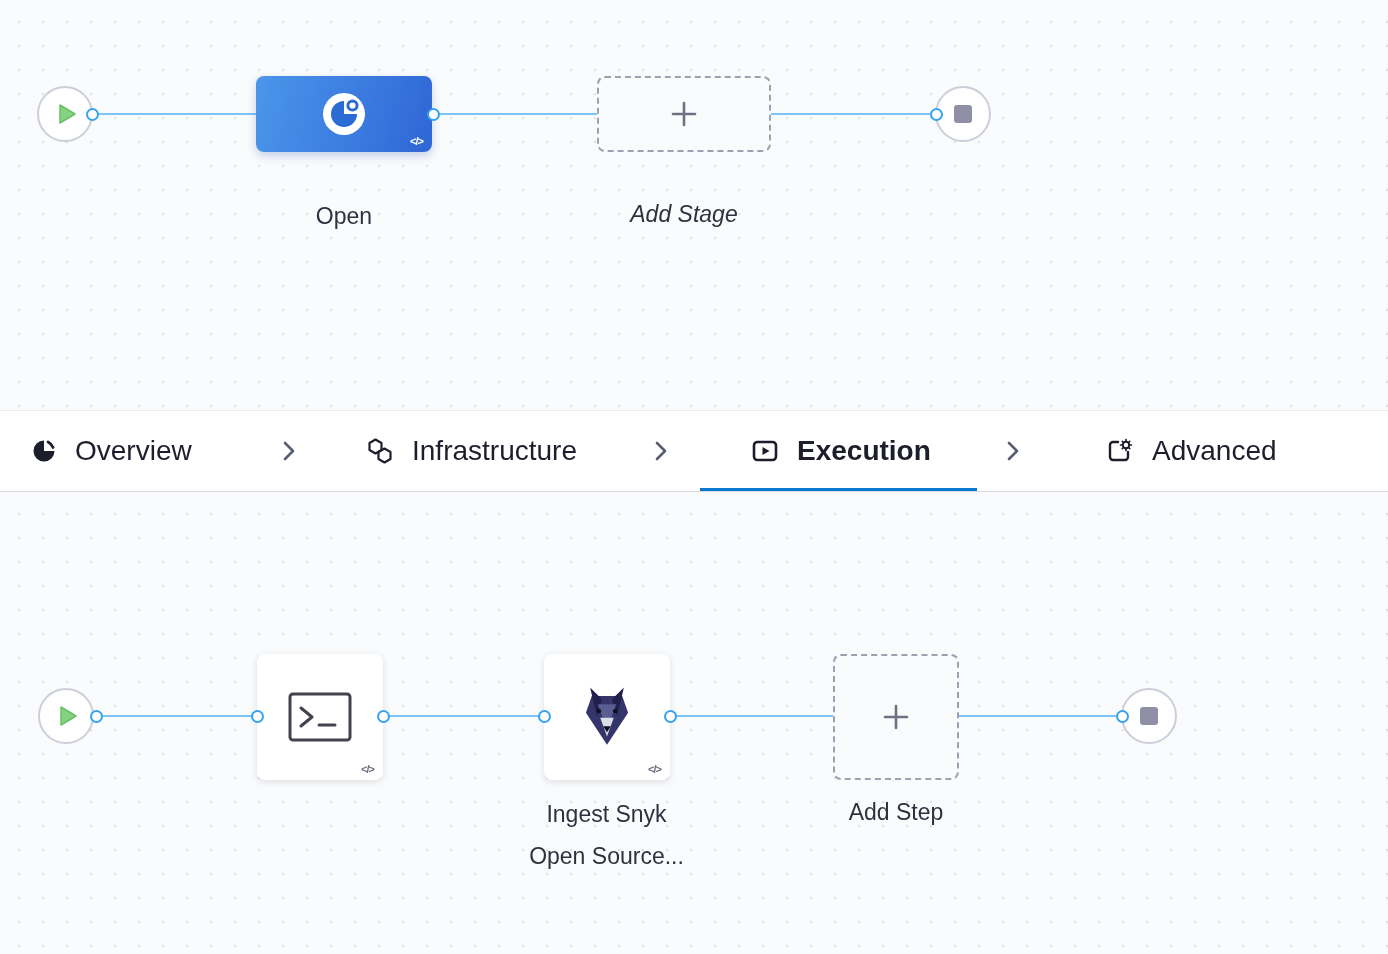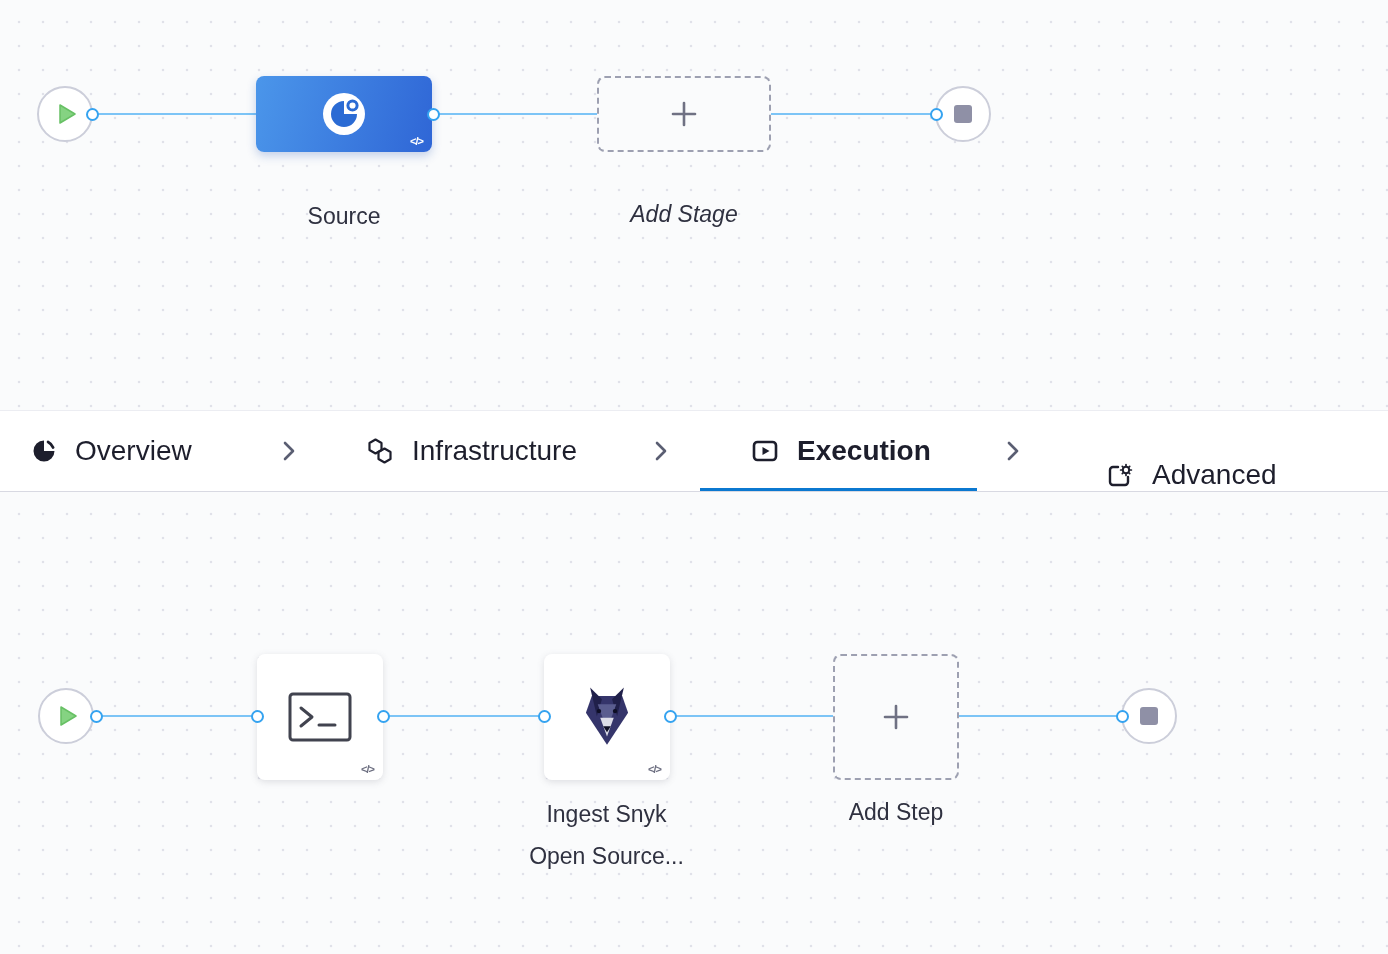--- a/index.html
+++ b/index.html
@@ -118,21 +118,21 @@
           </g>
         </svg>
       </span>
     </div>
 
     <div class="port" style="left:930px; top:108px;"></div>
     <div class="terminal-node" style="left:935px; top:86px;">
       <span class="stop-square"></span>
     </div>
 
-    <div class="node-label" style="left:244px; top:196px; width:200px;">Source</div>
+    <div class="node-label" style="left:244px; top:196px; width:200px;">Open</div>
     <div class="node-label" style="left:584px; top:194px; width:200px;font-style:italic;">Add Stage</div>
   </div>
 
   <div class="tabbar">
 
     <div class="tab" style="left:30px;">
       <span class="tab-icon">
         <svg width="28" height="28" viewBox="0 0 24 24">
           <path d="M12 3 a9 9 0 1 0 9 9 h-9 Z" fill="#1d1e2c"></path>
           <path d="M15.5 4.2 a9 9 0 0 1 4.3 4.8" fill="none" stroke="#1d1e2c" stroke-width="2.4" stroke-linecap="round"></path>
@@ -172,21 +172,21 @@
       </span>
       <span class="tab-label">Execution</span>
     </div>
 
     <span class="tab-sep" style="left:1005px;">
       <svg width="16" height="24" viewBox="0 0 16 24">
           <polyline points="4,4 12,12 4,20" fill="none" stroke="#5a5e72" stroke-width="2.6" stroke-linecap="round" stroke-linejoin="round"></polyline>
         </svg>
     </span>
 
-    <div class="tab" style="left:1105px;align-items:flex-end;">
+    <div class="tab" style="left:1105px;">
       <span class="tab-icon">
         <svg width="30" height="30" viewBox="0 0 30 30">
           <path d="M13 6 H8 a3 3 0 0 0 -3 3 v12 a3 3 0 0 0 3 3 h12 a3 3 0 0 0 3 -3 v-5" fill="none" stroke="#1d1e2c" stroke-width="2.4" stroke-linecap="round"></path>
           <circle cx="21" cy="9" r="3.2" fill="none" stroke="#1d1e2c" stroke-width="2"></circle>
           <g stroke="#1d1e2c" stroke-width="1.7" stroke-linecap="round">
             <line x1="21" y1="3.6" x2="21" y2="5.1"></line>
             <line x1="21" y1="12.9" x2="21" y2="14.4"></line>
             <line x1="15.6" y1="9" x2="17.1" y2="9"></line>
             <line x1="24.9" y1="9" x2="26.4" y2="9"></line>
             <line x1="17.3" y1="5.3" x2="18.3" y2="6.3"></line>

